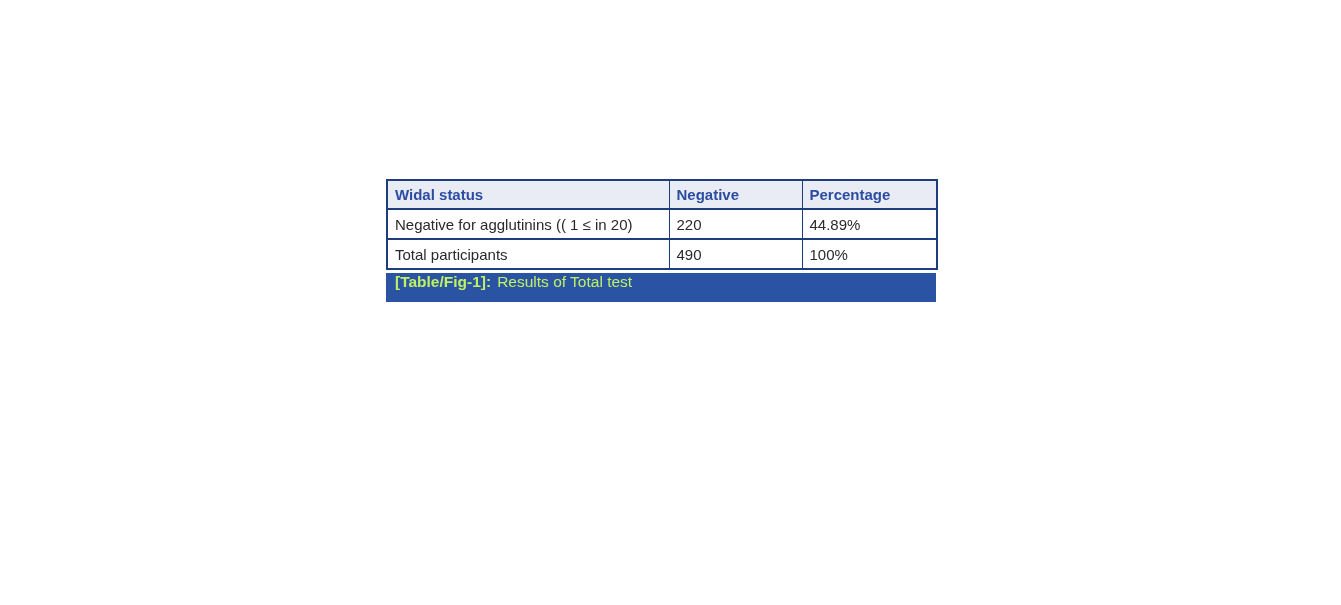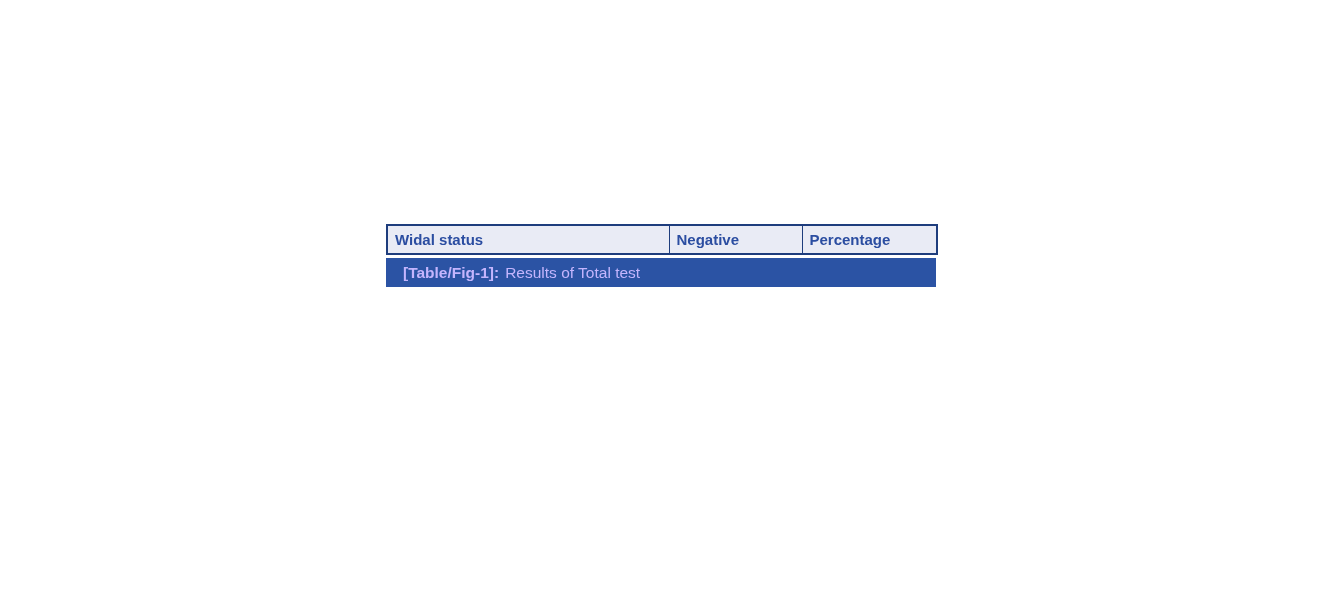--- a/index.html
+++ b/index.html
@@ -7,21 +7,20 @@
     padding: 0;
     background: #ffffff;
   }
   .canvas {
     position: relative;
     width: 1341px;
     height: 433px;
     background: #ffffff;
     font-family: "Liberation Sans", sans-serif;
     overflow: hidden;
-    margin-top: 45px;
   }
   .figure-wrap {
     position: absolute;
     left: 386px;
     top: 179px;
     width: 550px;
   }
   table.widal-table {
     border-collapse: collapse;
     width: 100%;
@@ -53,24 +52,23 @@
     height: 27px;
   }
   table.widal-table td {
     background: #ffffff;
     height: 28px;
   }
   .caption-bar {
     margin-top: 3px;
     height: 29px;
     background: #2b53a4;
-    color: #c4b5fd;
+    color: #bef264;
     display: flex;
-    align-items: center;
-    padding: 0 17px;
+    padding: 0 9px;
     font-size: 15.5px;
     box-sizing: border-box;
   }
   .caption-label {
     font-weight: bold;
     margin-right: 6px;
   }
 </style>
 </head>
 <body>
@@ -85,20 +83,30 @@
           <col class="c3">
       </colgroup>
       <thead>
         <tr>
           <th>Widal status</th>
           <th>Negative</th>
           <th>Percentage</th>
         </tr>
       </thead>
       <tbody>
+        <tr>
+          <td>Negative for agglutinins (( 1 ≤ in 20)</td>
+          <td>220</td>
+          <td>44.89%</td>
+        </tr>
+        <tr>
+          <td>Total participants</td>
+          <td>490</td>
+          <td>100%</td>
+        </tr>
       </tbody>
     </table>
 
     <div class="caption-bar">
       <span class="caption-label">[Table/Fig-1]:</span>
       <span class="caption-text">Results of Total test</span>
     </div>
 
   </div>
 </div>

